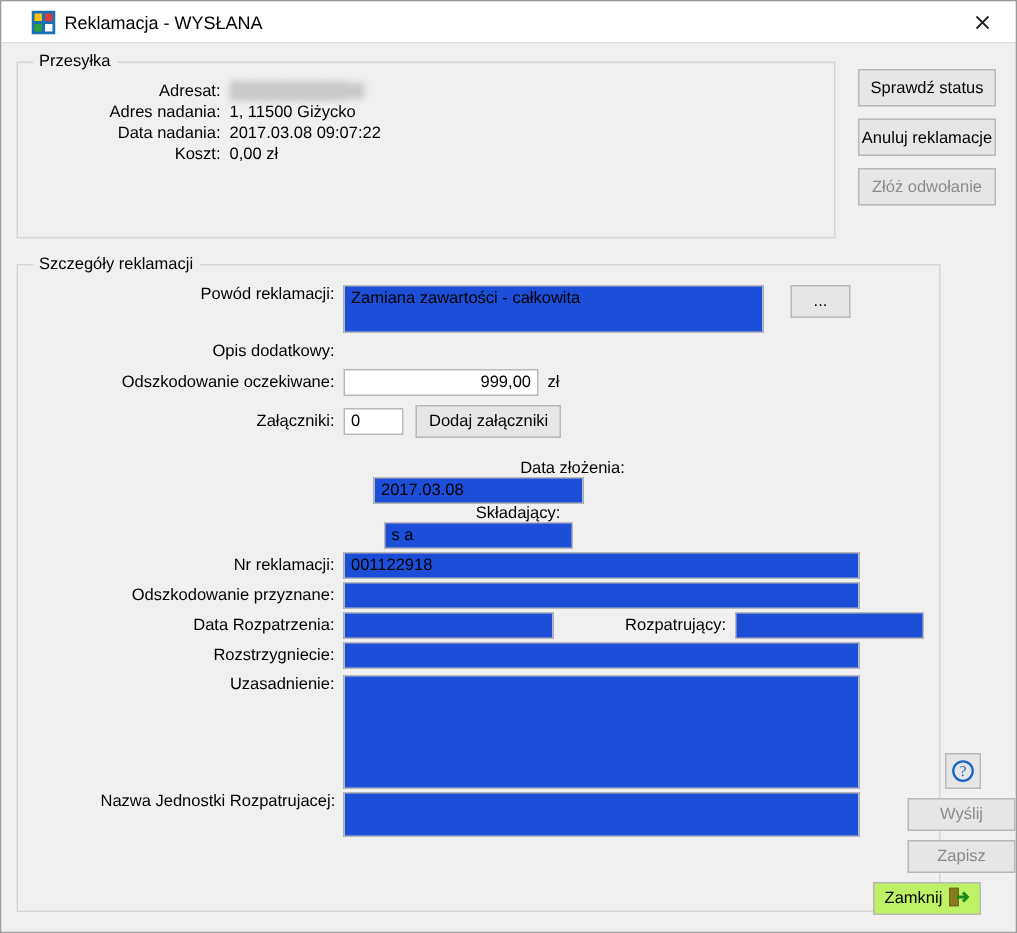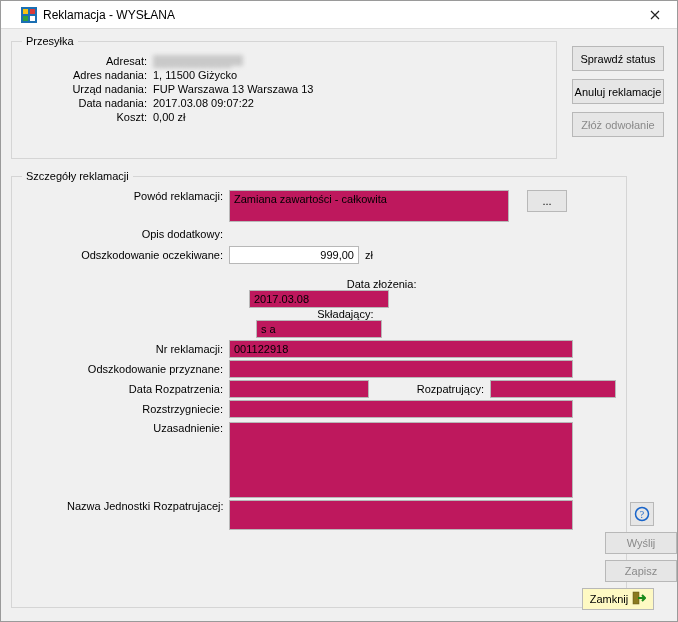--- a/index.html
+++ b/index.html
@@ -108,21 +108,21 @@
     font-family: inherit;
     font-size: 11px;
     color: #000;
     padding: 2px 4px;
   }
   .ta {
     resize: none;
     overflow: hidden;
   }
   .num { text-align: right; }
-  .ro { background: #be185d; }
+  .ro { background: #1d4ed8; }
 
   .help-btn {
     position:absolute;
     left: 629px;
     top: 473px;
     width: 24px; height: 24px;
     border:1px solid #b8b8b8;
     background:#e6e6e6;
     display:flex; align-items:center; justify-content:center;
     cursor:pointer;
@@ -139,21 +139,21 @@
   .zamknij {
     position:absolute;
     left: 581px;
     top: 559px;
     height:22px;
     width:72px;
     display:flex;
     align-items:center;
     justify-content:center;
     gap:4px;
-    background:#fef9c3;
+    background:#bef264;
     border:1px solid #b8b8b8;
     cursor:pointer;
   }
   .zamknij svg { width:14px; height:14px; }
 
   .ellipsis-btn {
     width: 40px; height: 22px;
     background:#e6e6e6;
     border:1px solid #b8b8b8;
     cursor:pointer;
@@ -197,24 +197,20 @@
 
       <div class="row">
         <span class="lbl" style="width:86px;">Adresat:</span>
         <span class="val"><span class="blur-sm" style="width:90px;">██████████</span></span>
       </div>
       <div class="row">
         <span class="lbl" style="width:86px;">Adres nadania:</span>
         <span class="val">1, 11500 Giżycko</span>
       </div>
       <div class="row">
-        <span class="lbl" style="width:86px;">Urząd nadania:</span>
-        <span class="val">FUP Warszawa 13 Warszawa 13</span>
-      </div>
-      <div class="row">
         <span class="lbl" style="width:86px;">Data nadania:</span>
         <span class="val">2017.03.08 09:07:22</span>
       </div>
       <div class="row">
         <span class="lbl" style="width:86px;">Koszt:</span>
         <span class="val">0,00 zł</span>
       </div>
     </fieldset>
 
     <fieldset class="box" style="left:10px; top:141px; width:546px; height:438px;">
@@ -232,20 +228,26 @@
       <div class="row" style="align-items:flex-start; margin-top:6px;">
         <span class="lbl w-lbl1">Opis dodatkowy:</span>
       </div>
 
       <div class="row" style="margin-top:6px;">
         <span class="lbl w-lbl1">Odszkodowanie oczekiwane:</span>
         <input class="num" style="width: 130px;" value="999,00">
         <span style="padding-left:6px;">zł</span>
       </div>
 
+      <div class="row" style="margin-top:6px;">
+        <span class="lbl w-lbl1">Załączniki:</span>
+        <input class="txt" readonly="" style="width: 40px;" value="0">
+        <span style="width:8px;"></span>
+        <button class="btn" style="height:22px; padding:0 8px;">Dodaj załączniki</button>
+      </div>
 
       <div class="row" style="margin-top:14px;flex-direction:column;">
         <span class="lbl w-lbl2">Data złożenia:</span>
         <input class="txt ro" readonly="" style="width: 140px;" value="2017.03.08">
         <span class="lbl" style="width:76px;">Składający:</span>
         <input class="txt ro" readonly="" style="width: 126px;" value="s a">
       </div>
 
       <div class="row">
         <span class="lbl w-lbl2">Nr reklamacji:</span>

